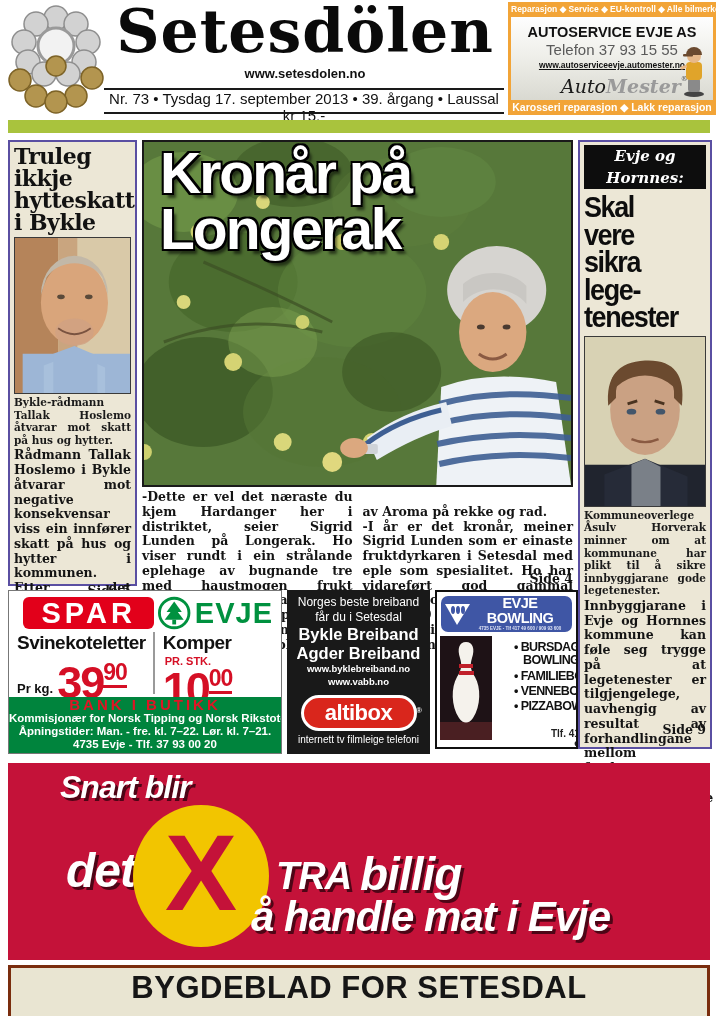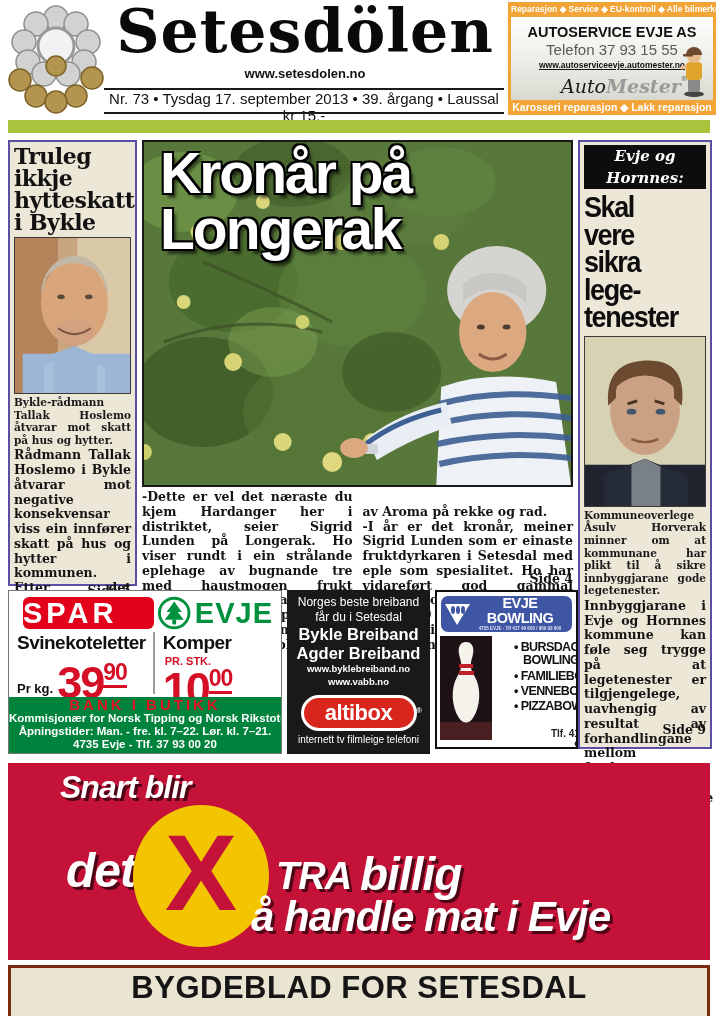--- a/index.html
+++ b/index.html
@@ -65,21 +65,21 @@
     text-shadow:-2px -2px 0 #000, 2px -2px 0 #000, -2px 2px 0 #000, 2px 2px 0 #000, 4px 5px 3px rgba(0,0,0,.55); }
   .main-text { left:142px; top:490px; width:431px; height:96px; display:flex; gap:10px; }
   .main-col { flex:1; position:relative; font:bold 12.5px/1.18 "DejaVu Serif", serif;
     color:#141414; text-align:justify; white-space:pre-line; }
 
   
   .spar-ad { left:8px; top:590px; width:274px; height:164px; border:1px solid #777;
     background:#fff; font-family:"Liberation Sans", sans-serif; overflow:hidden; }
   .spar-head { display:flex; align-items:center; padding:5px 8px 0 14px; }
   .spar-block { background:#e2001a; border-radius:6px; width:138px; height:32px; color:#fff;
-    font:bold 29px/32px "Liberation Sans", sans-serif; letter-spacing:4px; }
+    font:bold 29px/32px "Liberation Sans", sans-serif; text-align:center; letter-spacing:4px; }
   .spar-tree { width:34px; height:34px; margin:0 4px; }
   .spar-evje { color:#00913f; font:bold 29px "Liberation Sans", sans-serif; letter-spacing:1px; }
   .spar-products { display:flex; padding:2px 8px 0 8px; height:64px; }
   .sp-col1 { width:53%; }
   .sp-col2 { width:47%; border-left:2px solid #9a9a9a; padding-left:8px; }
   .sp-name { font:bold 19px "Liberation Sans", sans-serif; color:#111; letter-spacing:-0.5px; }
   .sp-row { display:flex; align-items:flex-end;margin-top:7px; }
   .sp-unit { font:bold 13px "Liberation Sans", sans-serif; color:#111; margin:0 4px 6px 0; }
   .sp-unit2 { font:bold 11px "Liberation Sans", sans-serif; color:#d50f25; margin:1px 0 0 2px; }
   .sp-price { color:#d50f25; font:bold 45px/0.85 "Liberation Sans", sans-serif; letter-spacing:-2px; }

